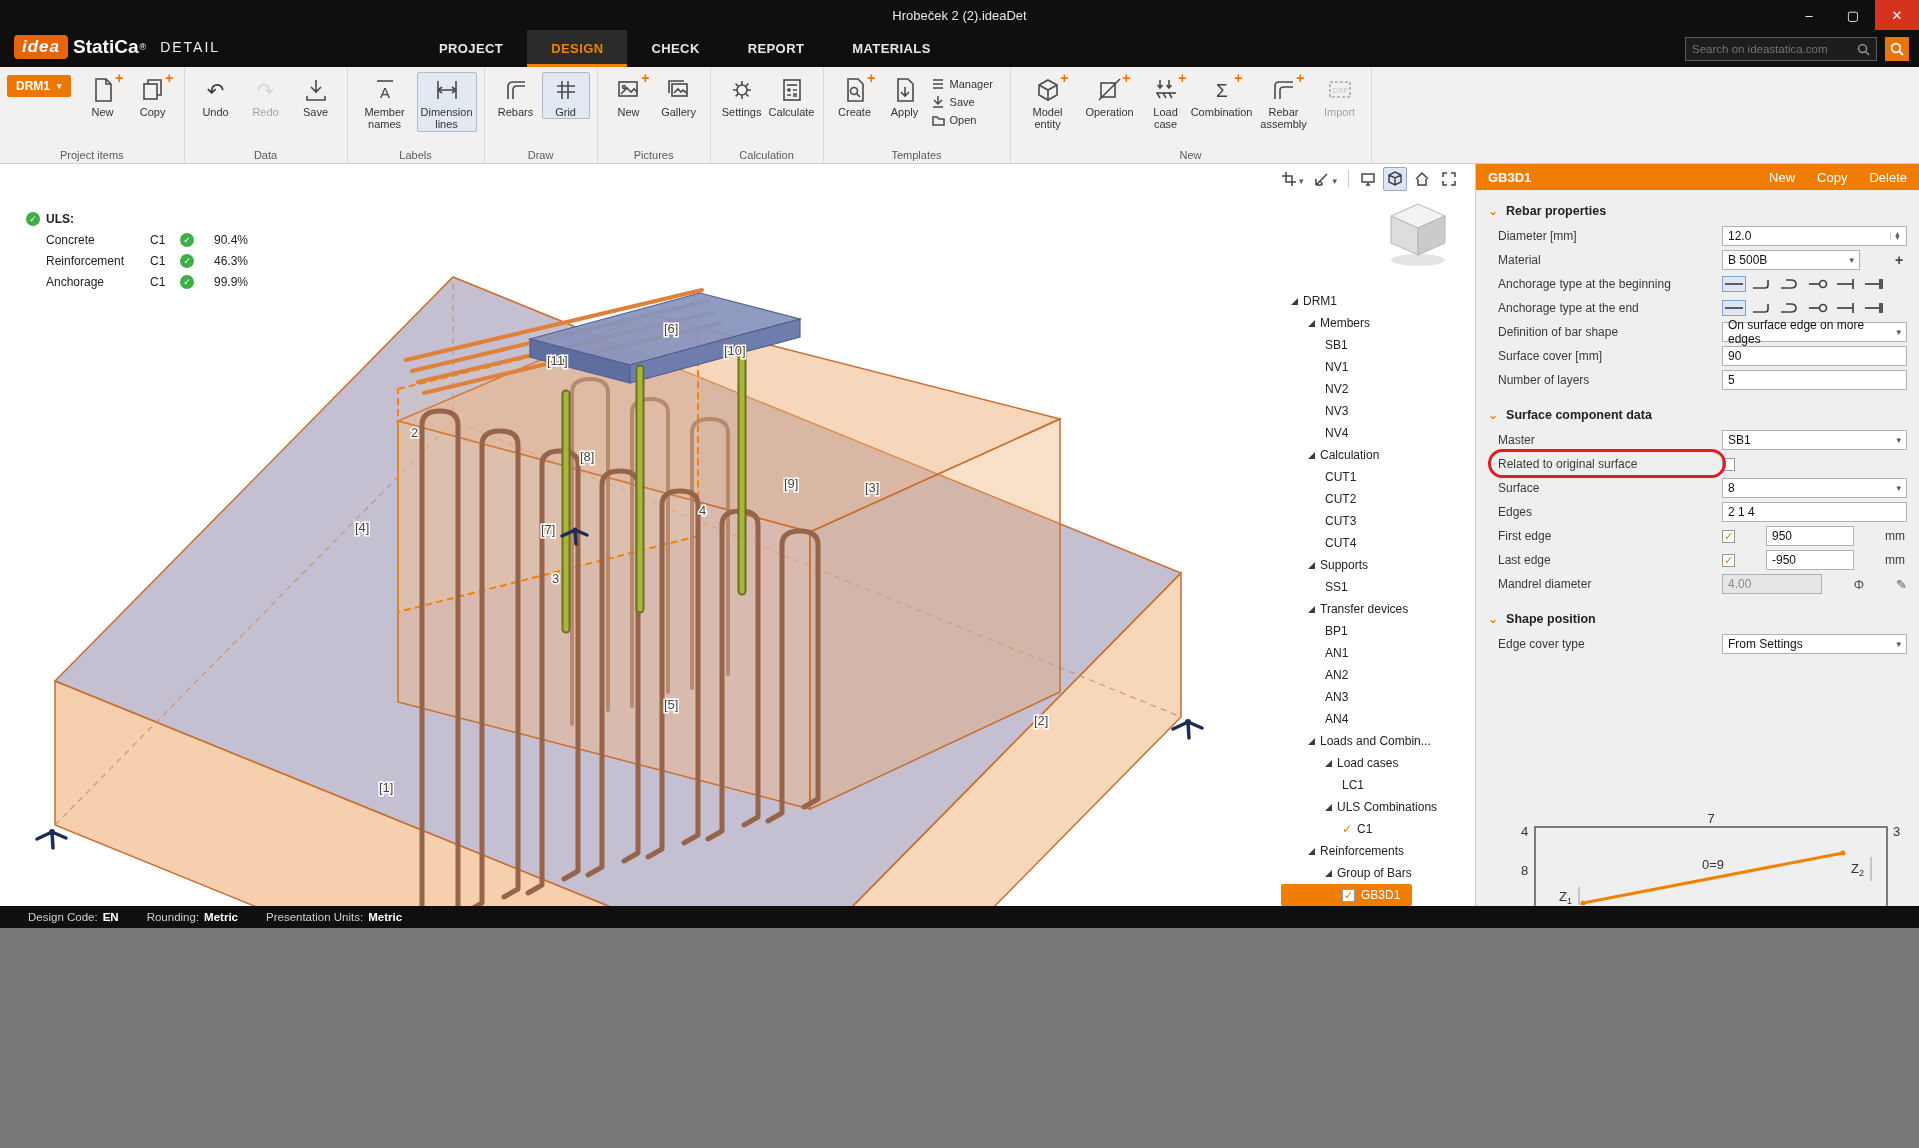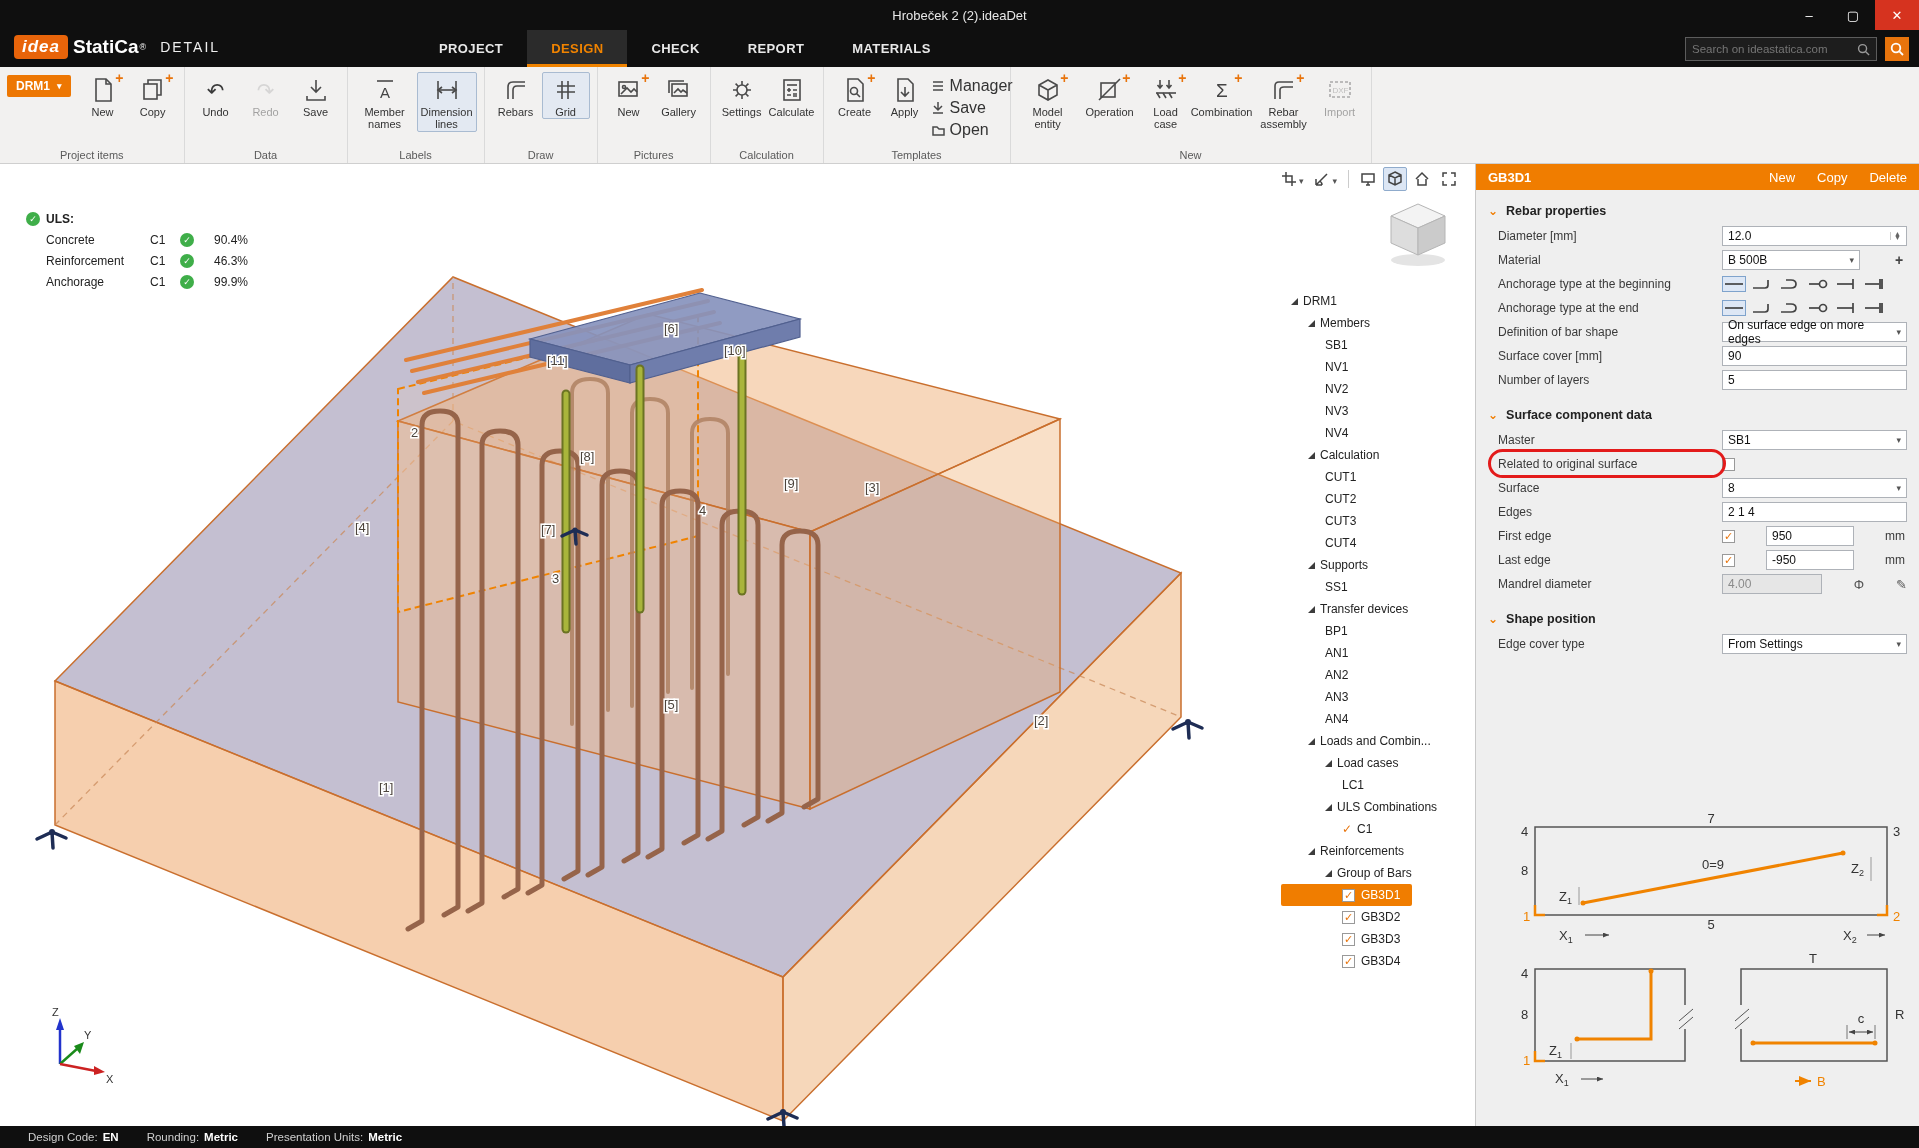--- a/index.html
+++ b/index.html
@@ -1,17 +1,17 @@
 <!DOCTYPE html>
 <html><head>
 <meta charset="utf-8">
 <style>
   *{margin:0;padding:0;box-sizing:border-box;}
   html,body{font-family:"Liberation Sans","DejaVu Sans",sans-serif;background:#777;}
-  .app{position:relative;width:1919px;height:1148px;background:#4d7c0f;overflow:hidden;}
+  .app{position:relative;width:1919px;height:928px;background:#4d7c0f;overflow:hidden;}
 
   
   .titlebar{position:absolute;top:0;left:0;right:0;height:30px;background:#0f0f0f;}
   .win-title{position:absolute;left:0;right:0;top:8px;text-align:center;font-size:13px;color:#e8e8e8;}
   .win-controls{position:absolute;right:0;top:0;height:30px;display:flex;}
   .win-btn{width:44px;height:30px;display:flex;align-items:center;justify-content:center;color:#fff;font-size:13px;cursor:default;}
   .win-close{background:#d6331f;}
 
   
   .appbar{position:absolute;top:30px;left:0;right:0;height:37px;background:#0f0f0f;}
@@ -37,21 +37,21 @@
   .rbtn.pressed{background:#e3e9f2;border:1px solid #a9bbd1;}
   .rbtn.disabled{opacity:.42;}
   .ric{width:30px;height:28px;position:relative;display:flex;align-items:center;justify-content:center;}
   .ric svg{stroke:#4a4a4a;stroke-width:1.6;fill:none;}
   .plus-badge::after{content:"+";position:absolute;top:-5px;right:-6px;color:#e8740c;font-weight:bold;font-size:14px;}
   .uglyph{font-size:21px;color:#3a3a3a;line-height:1;}
   .uglyph.dim{color:#b0b0b0;}
   .drm-btn{background:#ed7703;color:#fff;font-size:12px;font-weight:bold;height:22px;padding:0 9px;border-radius:2px;display:flex;align-items:center;gap:7px;margin:3px 6px 0 0;border:none;}
   .drm-btn::after{content:"▾";font-size:9px;}
   .tstack{display:flex;flex-direction:column;gap:4px;padding-top:5px;width:72px;}
-  .tsmall{display:flex;align-items:center;gap:5px;font-size:16px;color:#333;}
+  .tsmall{display:flex;align-items:center;gap:5px;font-size:11px;color:#333;}
   .tsmall svg{stroke:#4a4a4a;stroke-width:1.5;fill:none;flex:none;}
 
   
   .viewport{position:absolute;top:164px;left:0;width:1475px;height:962px;background:#fff;}
   .scene{position:absolute;inset:0;width:100%;height:100%;}
   .props{position:absolute;top:164px;left:1475px;right:0;height:962px;background:#efefef;border-left:1px solid #c8c8c8;}
   .statusbar{position:absolute;left:0;right:0;bottom:0;height:22px;background:#0f0f0f;display:flex;align-items:center;gap:28px;padding-left:28px;font-size:11.5px;color:#cfcfcf;}
   .sb-item{display:flex;gap:5px;}
   .sb-value{color:#fff;font-weight:bold;}
 

